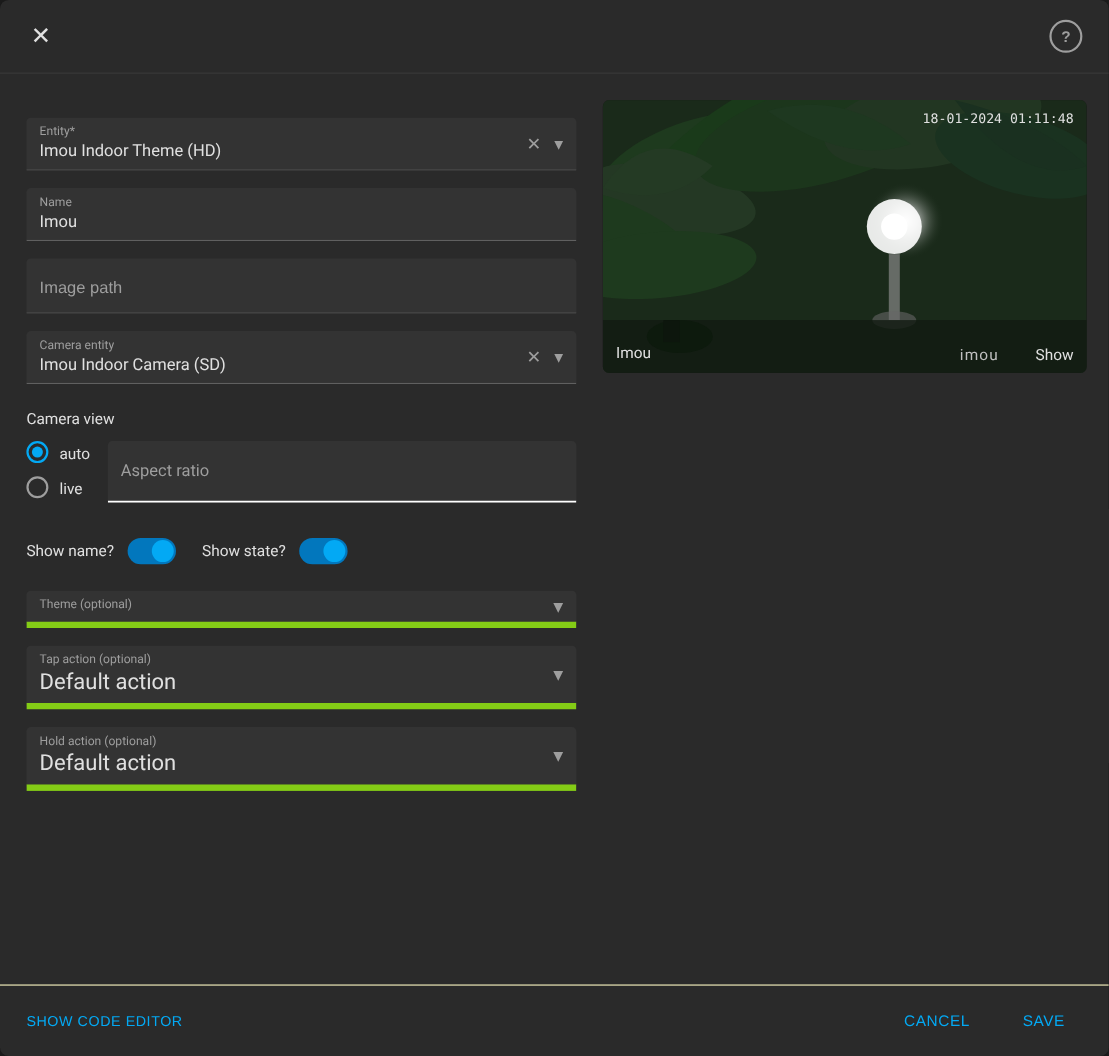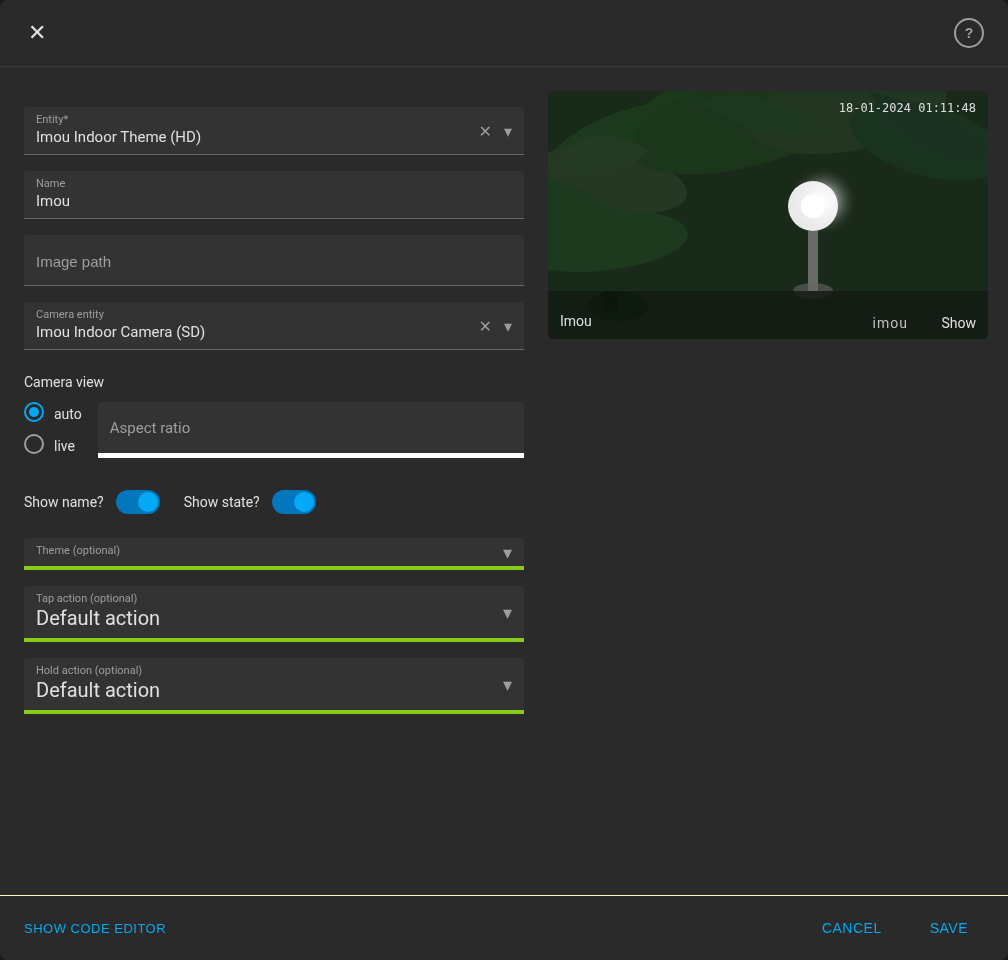--- a/index.html
+++ b/index.html
@@ -232,21 +232,21 @@
       background: #03a9f4;
     }
     .radio-label {
       font-size: 14px;
       color: #e0e0e0;
     }
     .aspect-ratio-field {
       flex: 1;
       background: #333333;
       border-radius: 4px 4px 0 0;
-      border-bottom: 5px solid #ffffff;
+      border-bottom: 2px solid #ffffff;
       padding: 16px 12px;
       height: 56px;
       display: flex;
       align-items: center;
     }
     .aspect-ratio-placeholder {
       font-size: 15px;
       color: #9e9e9e;
     }
 
@@ -292,21 +292,21 @@
     }
     .toggle-thumb.on {
       left: 22px;
     }
 
     
     .dropdown-field {
       position: relative;
       background: #333333;
       border-radius: 4px 4px 0 0;
-      border-bottom: 4px solid #84cc16;
+      border-bottom: 6px solid #84cc16;
       padding: 20px 40px 8px 12px;
       margin-bottom: 8px;
       cursor: pointer;
     }
     .dropdown-field-label {
       position: absolute;
       top: 6px;
       left: 12px;
       font-size: 11px;
       color: #9e9e9e;

